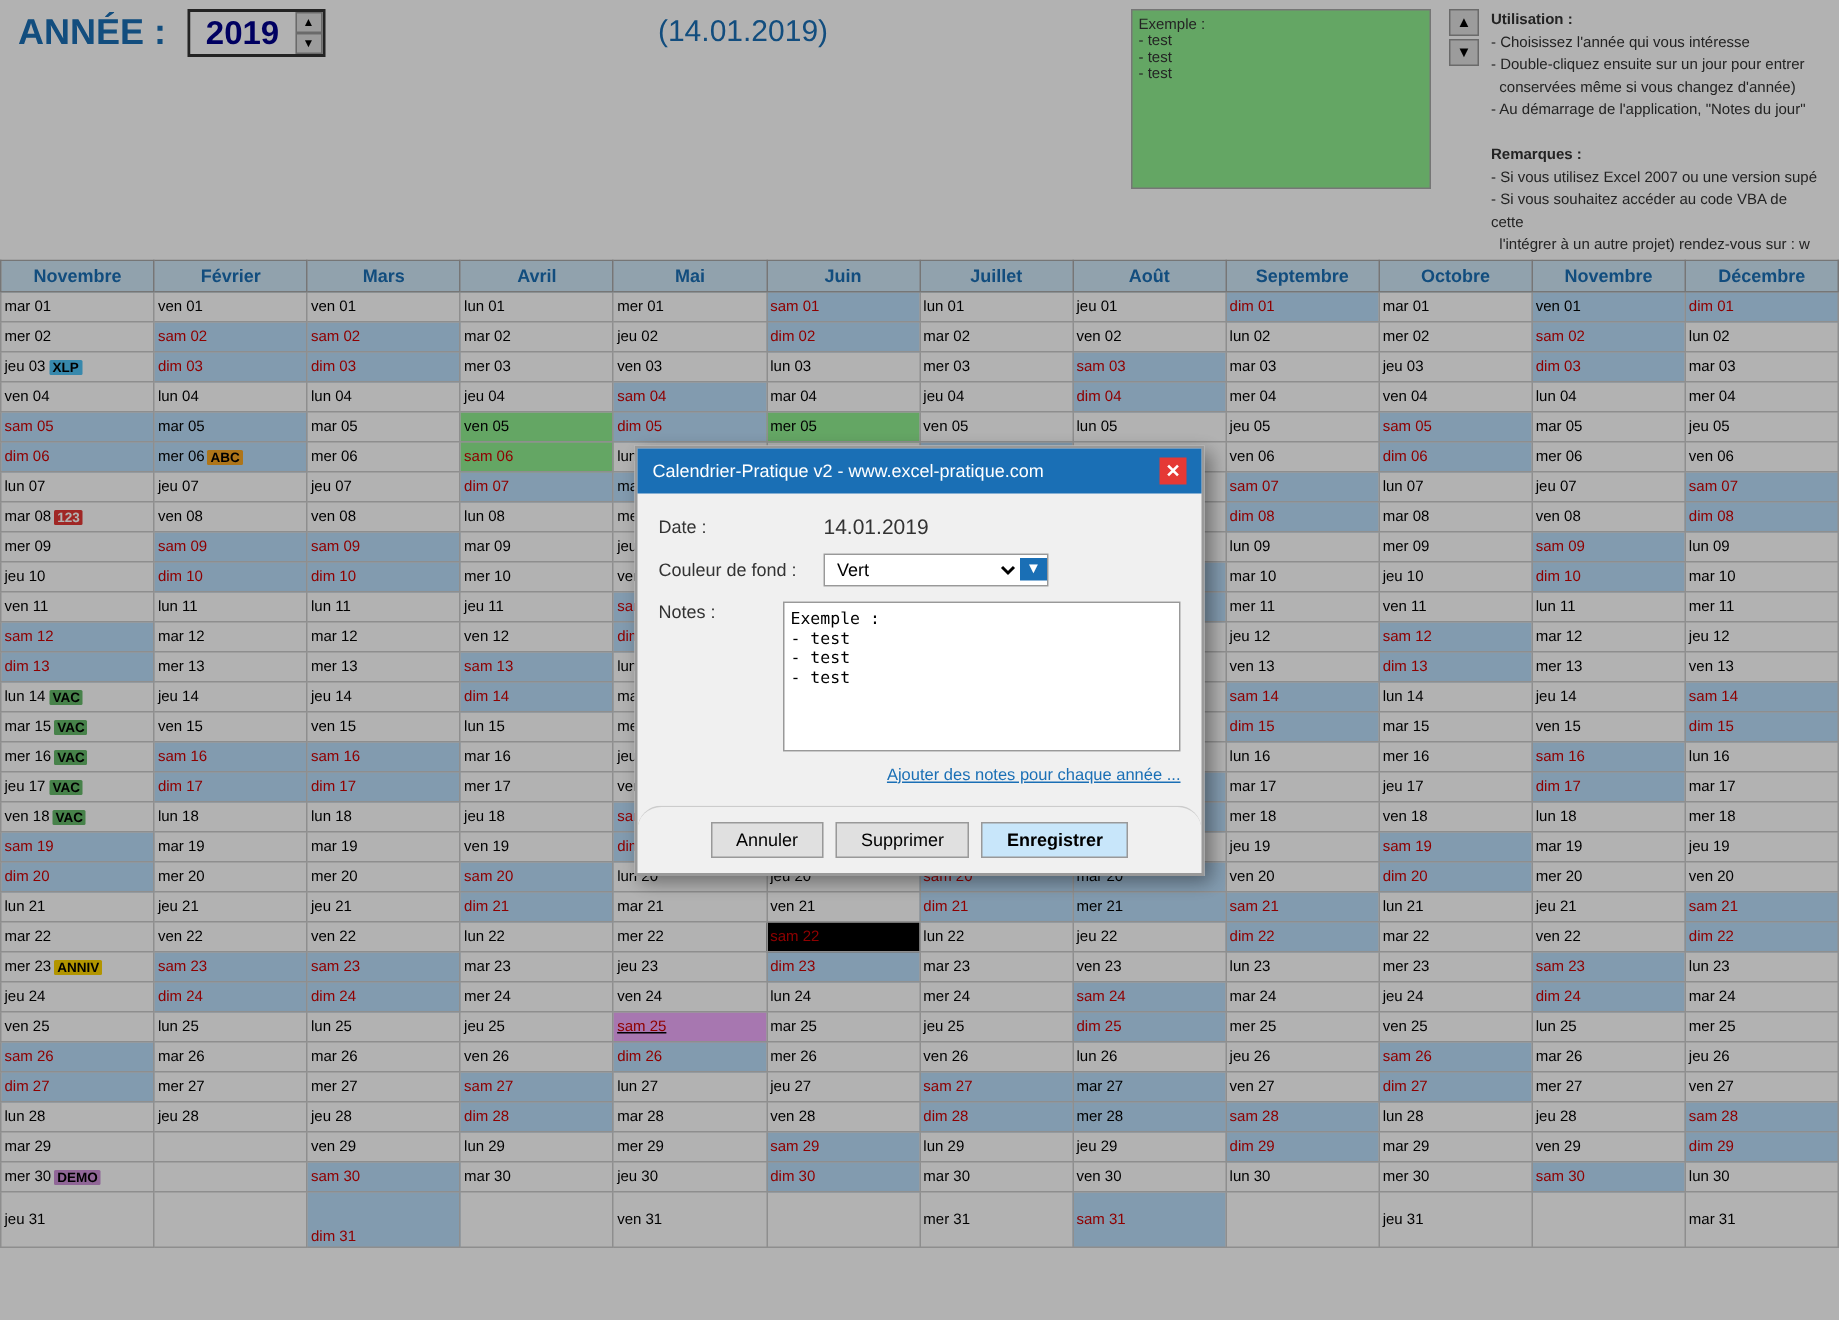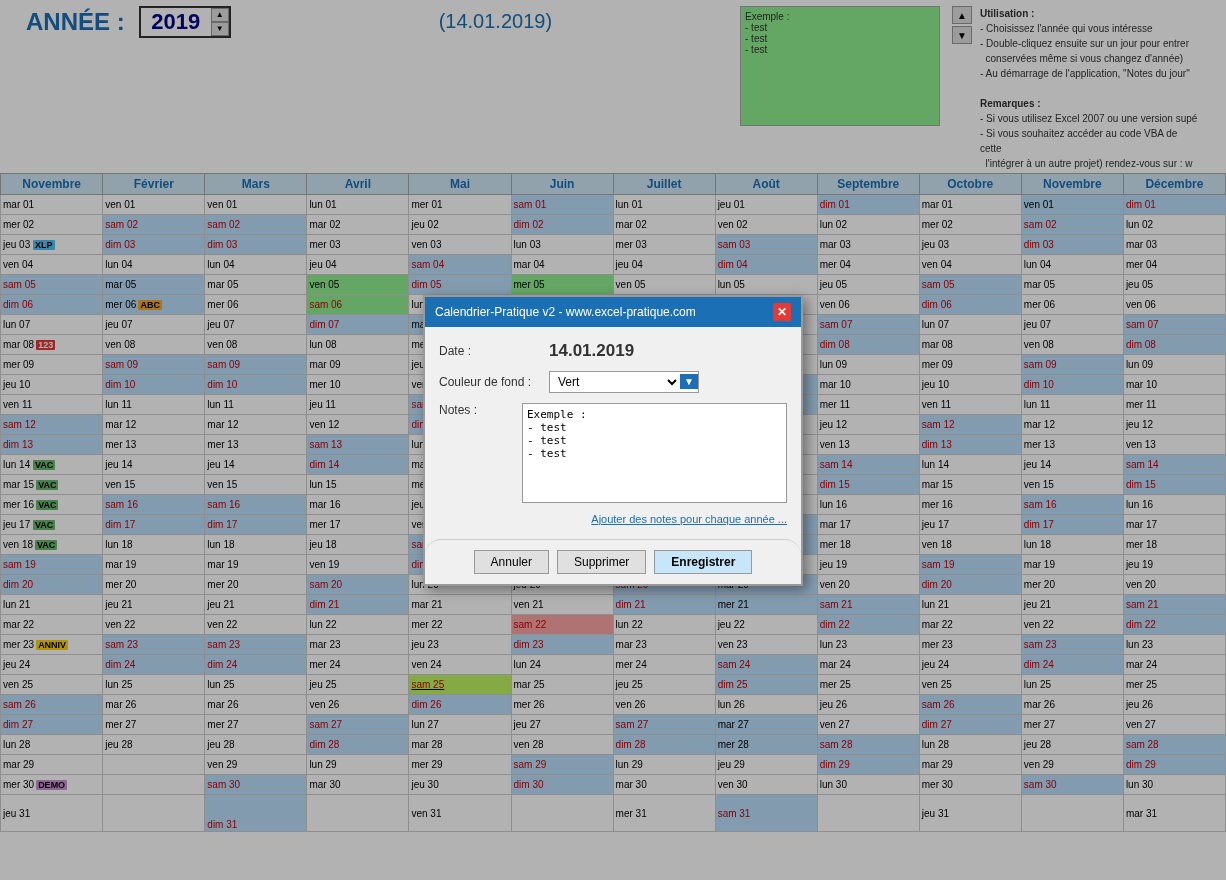--- a/index.html
+++ b/index.html
@@ -31,32 +31,32 @@
     .badge-demo { background: #ce93d8; color: #000; }
 
     
     .modal-overlay { position: fixed; top: 0; left: 0; width: 100%; height: 100%; background: rgba(0,0,0,0.3); display: flex; align-items: center; justify-content: center; z-index: 100; }
     .modal { background: #f0f0f0; border: 2px solid #999; width: 380px; box-shadow: 4px 4px 12px rgba(0,0,0,0.4); }
     .modal-title-bar { background: #1a6fb5; color: #fff; padding: 6px 10px; display: flex; justify-content: space-between; align-items: center; font-size: 12px; }
     .modal-close { background: #e53935; color: #fff; border: none; width: 18px; height: 18px; cursor: pointer; font-size: 12px; font-weight: bold; display: flex; align-items: center; justify-content: center; }
     .modal-body { padding: 14px; }
     .modal-row { display: flex; align-items: center; margin-bottom: 10px; }
     .modal-label { width: 110px; font-size: 12px; color: #333; }
-    .modal-date-val { font-size: 17px; font-weight: bold; color: #333; }
+    .modal-date-val { font-size: 14px; font-weight: normal; color: #333; }
     .modal-input { border: 1px solid #999; padding: 2px 4px; font-size: 12px; width: 80px; }
     .modal-select-wrap { display: flex; align-items: center; border: 1px solid #999; background: #fff; }
     .modal-select { border: none; outline: none; font-size: 12px; padding: 2px 4px; width: 130px; background: #fff; }
     .modal-select-arrow { padding: 2px 4px; background: #1a6fb5; color: #fff; font-size: 10px; cursor: pointer; }
     .modal-notes-area { border: 1px solid #999; padding: 4px; font-size: 11px; background: #fff; width: 100%; min-height: 100px; resize: none; }
     .modal-link { color: #1a6fb5; font-size: 11px; text-decoration: underline; cursor: pointer; text-align: right; display: block; margin-top: 4px; }
     .modal-footer { display: flex; gap: 8px; justify-content: center; padding: 10px; border-top: 1px solid #ccc; border-radius: 16px; }
     .modal-btn { padding: 4px 16px; font-size: 12px; border: 1px solid #999; cursor: pointer; background: #e0e0e0; }
     .modal-btn-primary { background: #c8e6fa; font-weight: bold; }
 
-    .header-top { display: flex; align-items: flex-start; padding: 6px 26px 2px; }
+    .header-top { display: flex; align-items: flex-start; padding: 6px 12px 2px; }
     .header-left { display: flex; flex-direction: column; align-items: center; }
     .header-center { flex: 1; display: flex; flex-direction: column; align-items: center; justify-content: center; margin-top: 4px; }
     .header-right { display: flex; align-items: flex-start; gap: 8px; }
     .util-text { font-size: 10px; color: #333; line-height: 1.5; max-width: 220px; }
     .annee-row { display: flex; align-items: center; gap: 6px; }
   </style>
 </head>
 <body>
 
 <div class="header-top">
@@ -1449,21 +1449,21 @@
           <td>
             <div class="day-cell">
               <span class="day-label">lun 22</span>
             </div>
           </td>
           <td>
             <div class="day-cell">
               <span class="day-label">mer 22</span>
             </div>
           </td>
-          <td style="background: #fca5a5;">
+          <td style="background: #000000;">
             <div class="day-cell">
               <span class="day-label" style="color: rgb(204, 0, 0);">sam 22</span>
             </div>
           </td>
           <td>
             <div class="day-cell">
               <span class="day-label">lun 22</span>
             </div>
           </td>
           <td>
@@ -1631,21 +1631,21 @@
           <td>
             <div class="day-cell">
               <span class="day-label">lun 25</span>
             </div>
           </td>
           <td>
             <div class="day-cell">
               <span class="day-label">jeu 25</span>
             </div>
           </td>
-          <td style="background: #bef264; text-decoration: underline;">
+          <td style="background: #f0abfc; text-decoration: underline;">
             <div class="day-cell">
               <span class="day-label" style="color: rgb(204, 0, 0);">sam 25</span>
             </div>
           </td>
           <td>
             <div class="day-cell">
               <span class="day-label">mar 25</span>
             </div>
           </td>
           <td>

